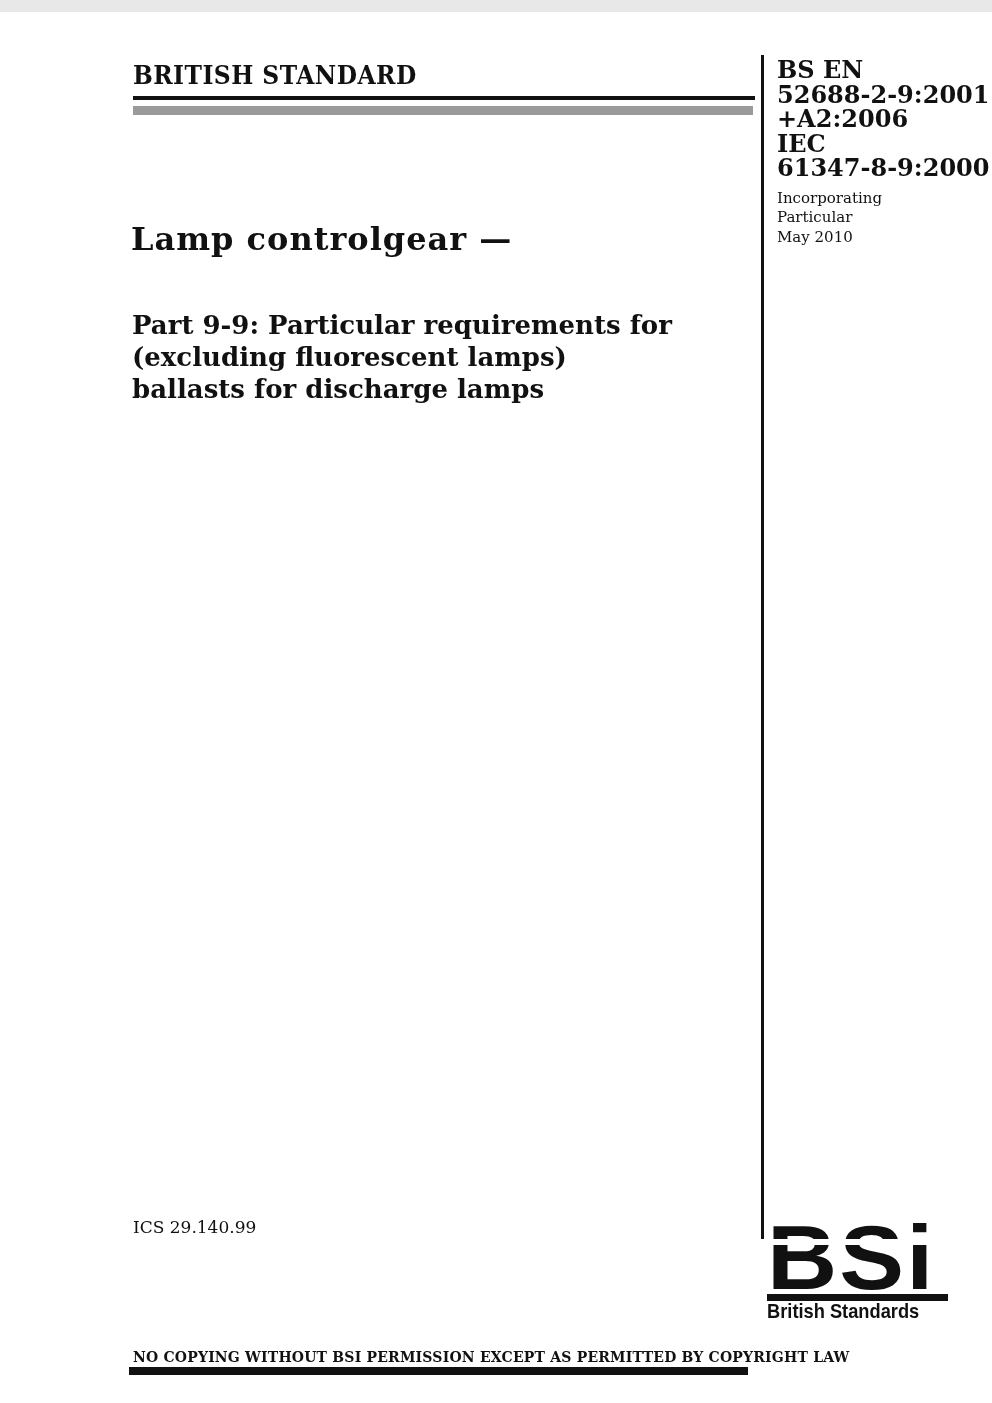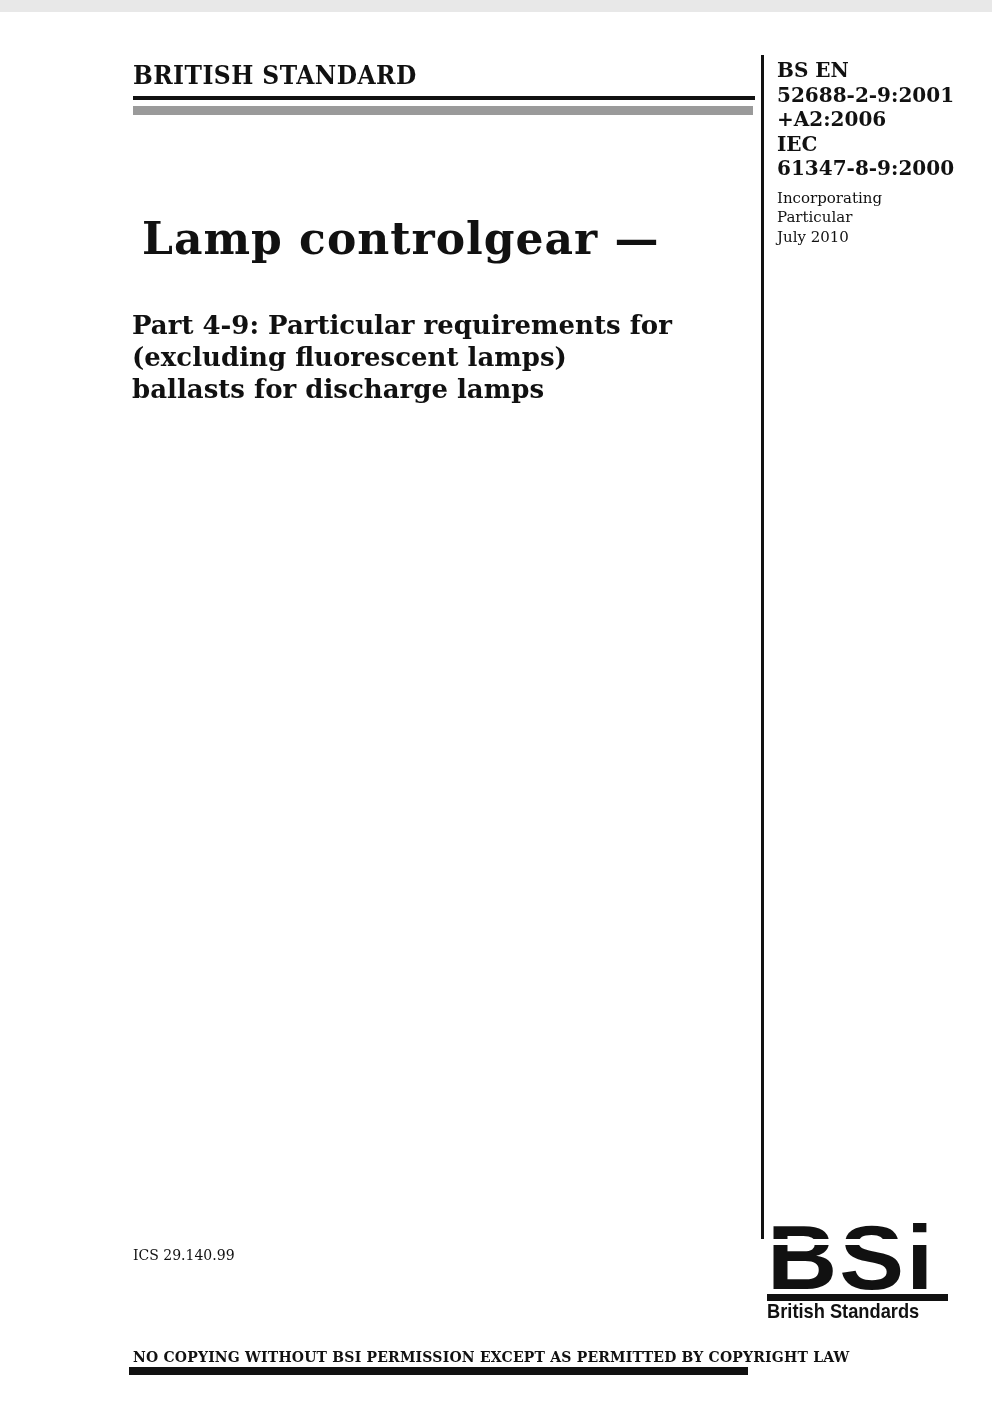--- a/index.html
+++ b/index.html
@@ -34,45 +34,45 @@
     background:var(--rule-gray);
   }
   .v-divider{
     position:absolute;left:761px;top:43px;width:2.5px;height:1184px;
     background:var(--ink);
   }
 
   
   .ref-block{
     position:absolute;left:777px;top:46px;
-    font-size:20px;font-weight:bold;line-height:24.6px;
+    font-size:24px;font-weight:bold;line-height:24.6px;
     white-space:nowrap;
   }
   .ref-note{
     position:absolute;left:777px;top:177px;
     font-size:15px;line-height:19.3px;
     white-space:nowrap;
   }
 
   
   .doc-title{
-    position:absolute;left:142px;top:205px;
-    font-size:44px;font-weight:bold;line-height:44px;
+    position:absolute;left:131px;top:205px;
+    font-size:32px;font-weight:bold;line-height:44px;
     letter-spacing:1px;white-space:nowrap;
   }
   .doc-subtitle{
     position:absolute;left:132px;top:297px;
     font-size:26px;font-weight:bold;line-height:32px;
     white-space:nowrap;
   }
 
   
   .ics-number{
-    position:absolute;left:133px;top:1236px;
-    font-size:14px;line-height:14px;white-space:nowrap;
+    position:absolute;left:133px;top:1208px;
+    font-size:17px;line-height:14px;white-space:nowrap;
   }
   .copyright-notice{
     position:absolute;left:133px;top:1338px;width:615px;
     font-size:14px;font-weight:bold;line-height:14px;
     text-align:center;white-space:nowrap;
     letter-spacing:0.2px;
   }
   .footer-bar{
     position:absolute;left:129px;top:1355px;width:619px;height:8px;
     background:var(--ink);
@@ -118,26 +118,26 @@
   <div class="ref-block">
     <div>BS EN</div>
     <div>52688-2-9:2001</div>
     <div>+A2:2006</div>
     <div>IEC</div>
     <div>61347-8-9:2000</div>
   </div>
   <div class="ref-note">
     <div>Incorporating</div>
     <div>Particular</div>
-    <div>July 2010</div>
+    <div>May 2010</div>
   </div>
 
   <div class="doc-title">Lamp controlgear —</div>
   <div class="doc-subtitle">
-    <div>Part 4-9: Particular requirements for</div>
+    <div>Part 9-9: Particular requirements for</div>
     <div>(excluding fluorescent lamps)</div>
     <div>ballasts for discharge lamps</div>
   </div>
 
   <div class="ics-number">ICS 29.140.99</div>
   <div class="copyright-notice">NO COPYING WITHOUT BSI PERMISSION EXCEPT AS PERMITTED BY COPYRIGHT LAW</div>
   <div class="footer-bar"></div>
 
   <div class="bsi-logo">
     <div class="bsi-letters">BSi</div>

